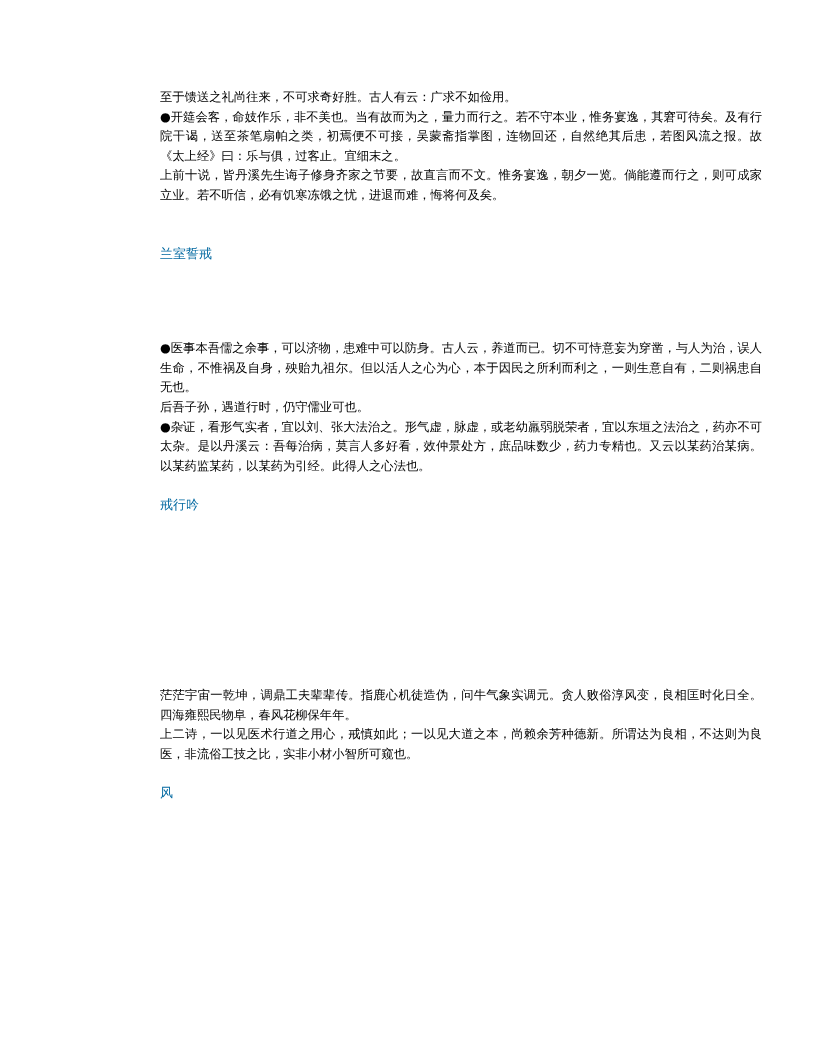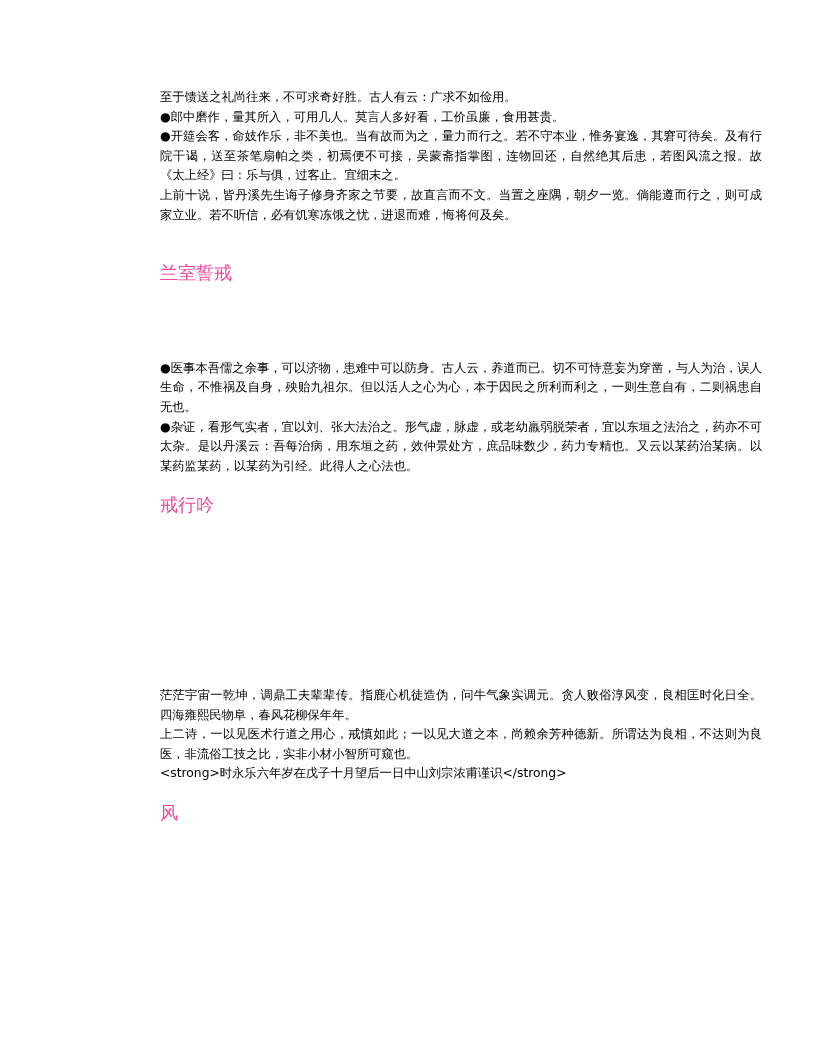--- a/index.html
+++ b/index.html
@@ -31,68 +31,67 @@
     padding: 0;
     text-align: justify;
     text-justify: inter-ideograph;
   }
   .block {
     margin: 0 0 0 0;
   }
   .heading {
     margin: 0;
     padding: 0;
-    font-size: 18px;
+    font-size: 13px;
     line-height: 19.6px;
-    color: #ec4899;
+    color: #0369a1;
   }
   .spacer-sm { height: 19px; }
   .spacer-md { height: 38px; }
   .spacer-xl { height: 76px; }
 </style>
 </head>
 <body>
 
 <div class="page">
   <div class="doc-body">
 
     <div class="block">
       <p class="para">至于馈送之礼尚往来，不可求奇好胜。古人有云：广求不如俭用。</p>
-      <p class="para">●郎中磨作，量其所入，可用几人。莫言人多好看，工价虽廉，食用甚贵。</p>
       <p class="para">●开筵会客，命妓作乐，非不美也。当有故而为之，量力而行之。若不守本业，惟务宴逸，其窘可待矣。及有行院干谒，送至茶笔扇帕之类，初焉便不可接，吴蒙斋指掌图，连物回还，自然绝其后患，若图风流之报。故《太上经》曰：乐与俱，过客止。宜细末之。</p>
-      <p class="para">上前十说，皆丹溪先生诲子修身齐家之节要，故直言而不文。当置之座隅，朝夕一览。倘能遵而行之，则可成家立业。若不听信，必有饥寒冻饿之忧，进退而难，悔将何及矣。</p>
+      <p class="para">上前十说，皆丹溪先生诲子修身齐家之节要，故直言而不文。惟务宴逸，朝夕一览。倘能遵而行之，则可成家立业。若不听信，必有饥寒冻饿之忧，进退而难，悔将何及矣。</p>
     </div>
 
     <div class="spacer-md"></div>
 
     <p class="heading">兰室誓戒</p>
 
     <div class="spacer-xl"></div>
 
     <div class="block">
       <p class="para">●医事本吾儒之余事，可以济物，患难中可以防身。古人云，养道而已。切不可恃意妄为穿凿，与人为治，误人生命，不惟祸及自身，殃贻九祖尔。但以活人之心为心，本于因民之所利而利之，一则生意自有，二则祸患自无也。</p>
-      <p class="para">●杂证，看形气实者，宜以刘、张大法治之。形气虚，脉虚，或老幼羸弱脱荣者，宜以东垣之法治之，药亦不可太杂。是以丹溪云：吾每治病，用东垣之药，效仲景处方，庶品味数少，药力专精也。又云以某药治某病。以某药监某药，以某药为引经。此得人之心法也。</p>
+      <p class="para">后吾子孙，遇道行时，仍守儒业可也。</p>
+      <p class="para">●杂证，看形气实者，宜以刘、张大法治之。形气虚，脉虚，或老幼羸弱脱荣者，宜以东垣之法治之，药亦不可太杂。是以丹溪云：吾每治病，莫言人多好看，效仲景处方，庶品味数少，药力专精也。又云以某药治某病。以某药监某药，以某药为引经。此得人之心法也。</p>
     </div>
 
     <div class="spacer-sm"></div>
 
     <p class="heading">戒行吟</p>
 
     <div class="spacer-xl"></div>
 
 
     <div class="spacer-sm"></div>
 
 
     <div class="spacer-xl"></div>
 
     <div class="block">
       <p class="para">茫茫宇宙一乾坤，调鼎工夫辈辈传。指鹿心机徒造伪，问牛气象实调元。贪人败俗淳风变，良相匡时化日全。四海雍熙民物阜，春风花柳保年年。</p>
       <p class="para">上二诗，一以见医术行道之用心，戒慎如此；一以见大道之本，尚赖余芳种德新。所谓达为良相，不达则为良医，非流俗工技之比，实非小材小智所可窥也。</p>
-      <p class="para">&lt;strong&gt;时永乐六年岁在戊子十月望后一日中山刘宗浓甫谨识&lt;/strong&gt;</p>
     </div>
 
     <div class="spacer-sm"></div>
 
     <p class="heading">风</p>
 
   </div>
 </div>
 
 </body></html>

